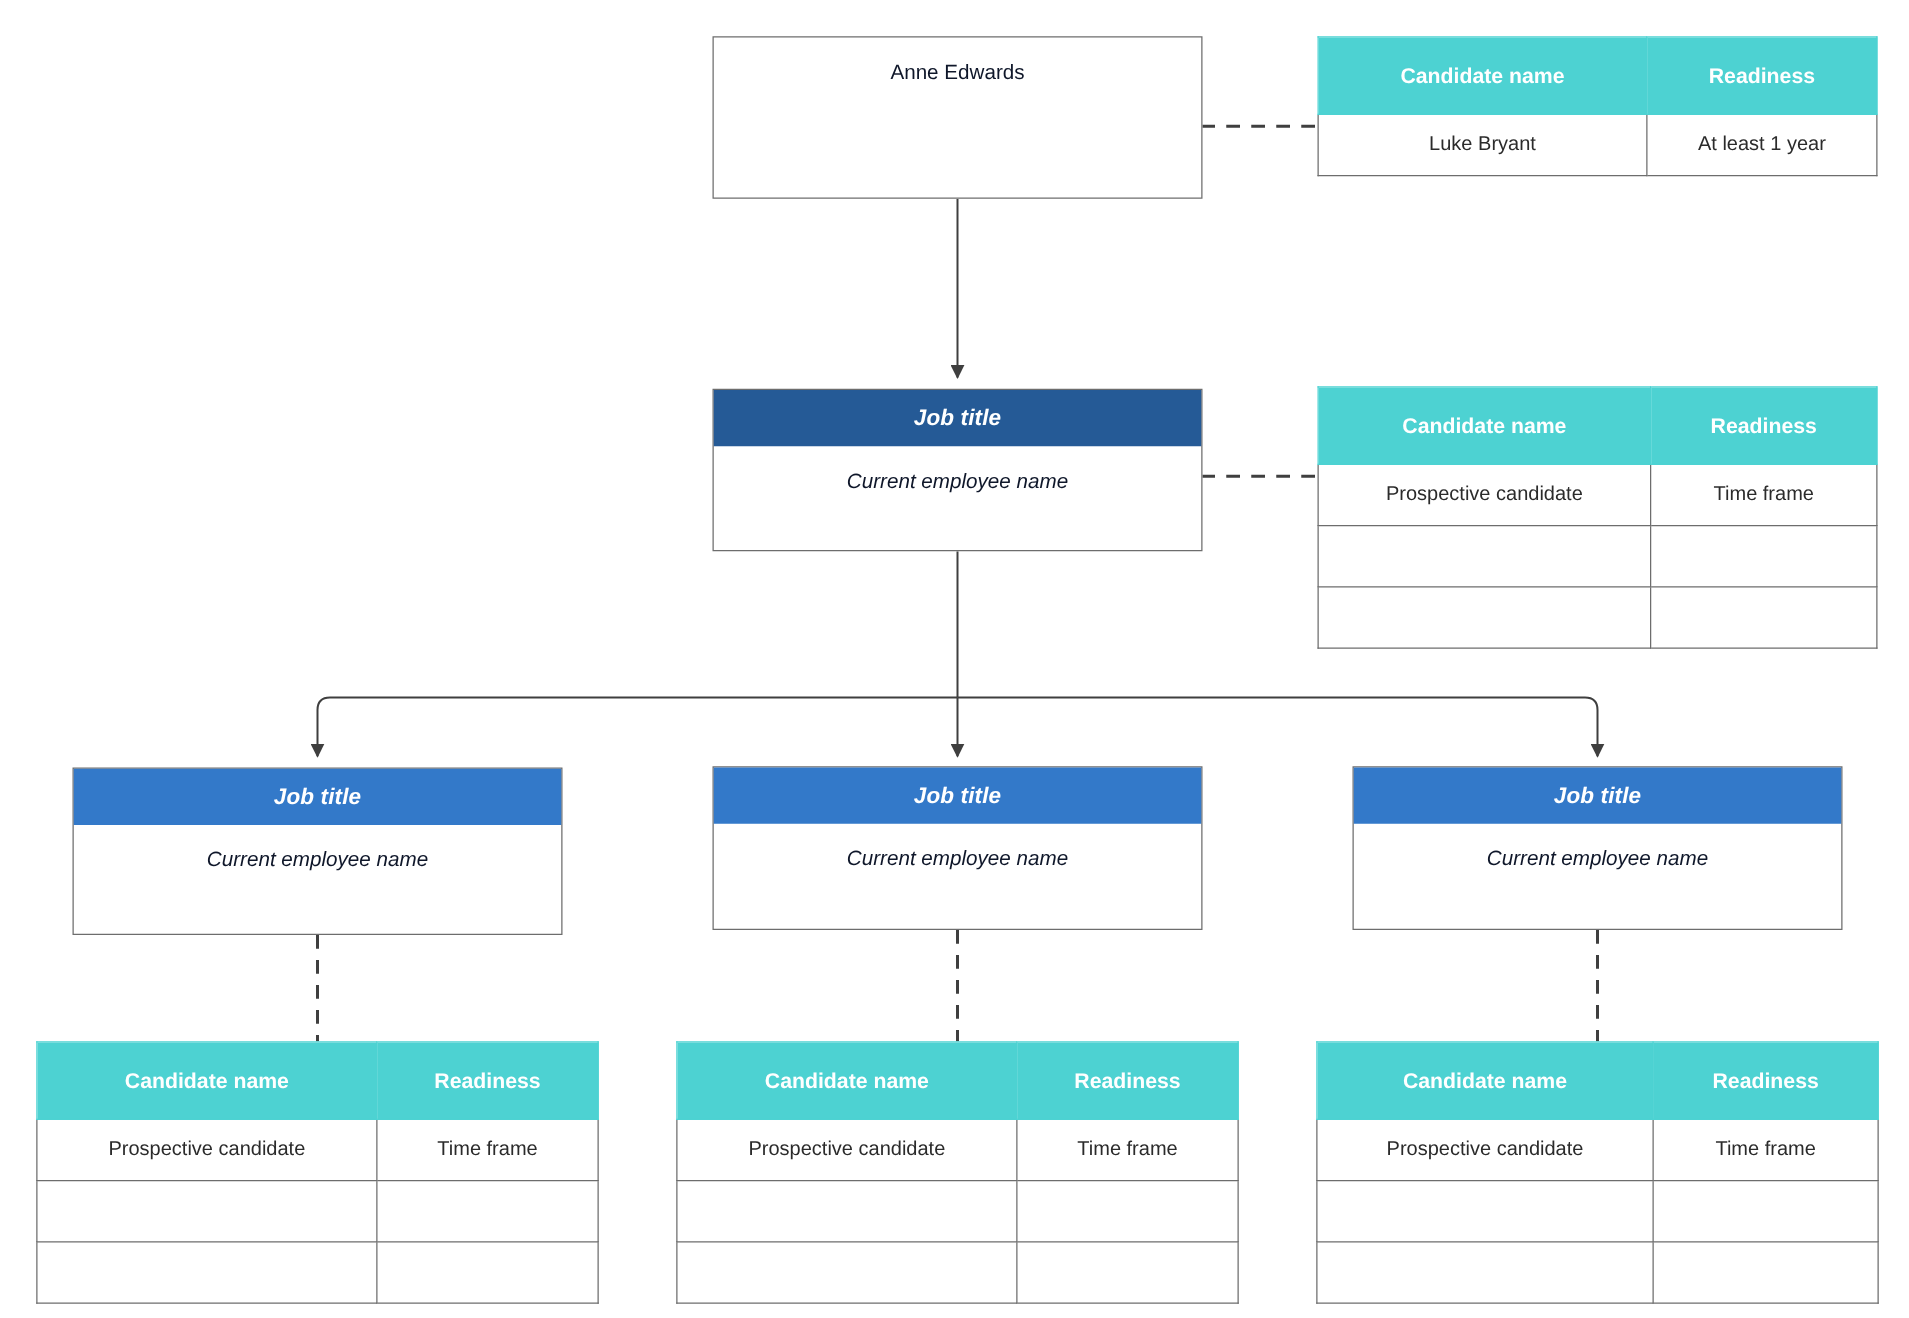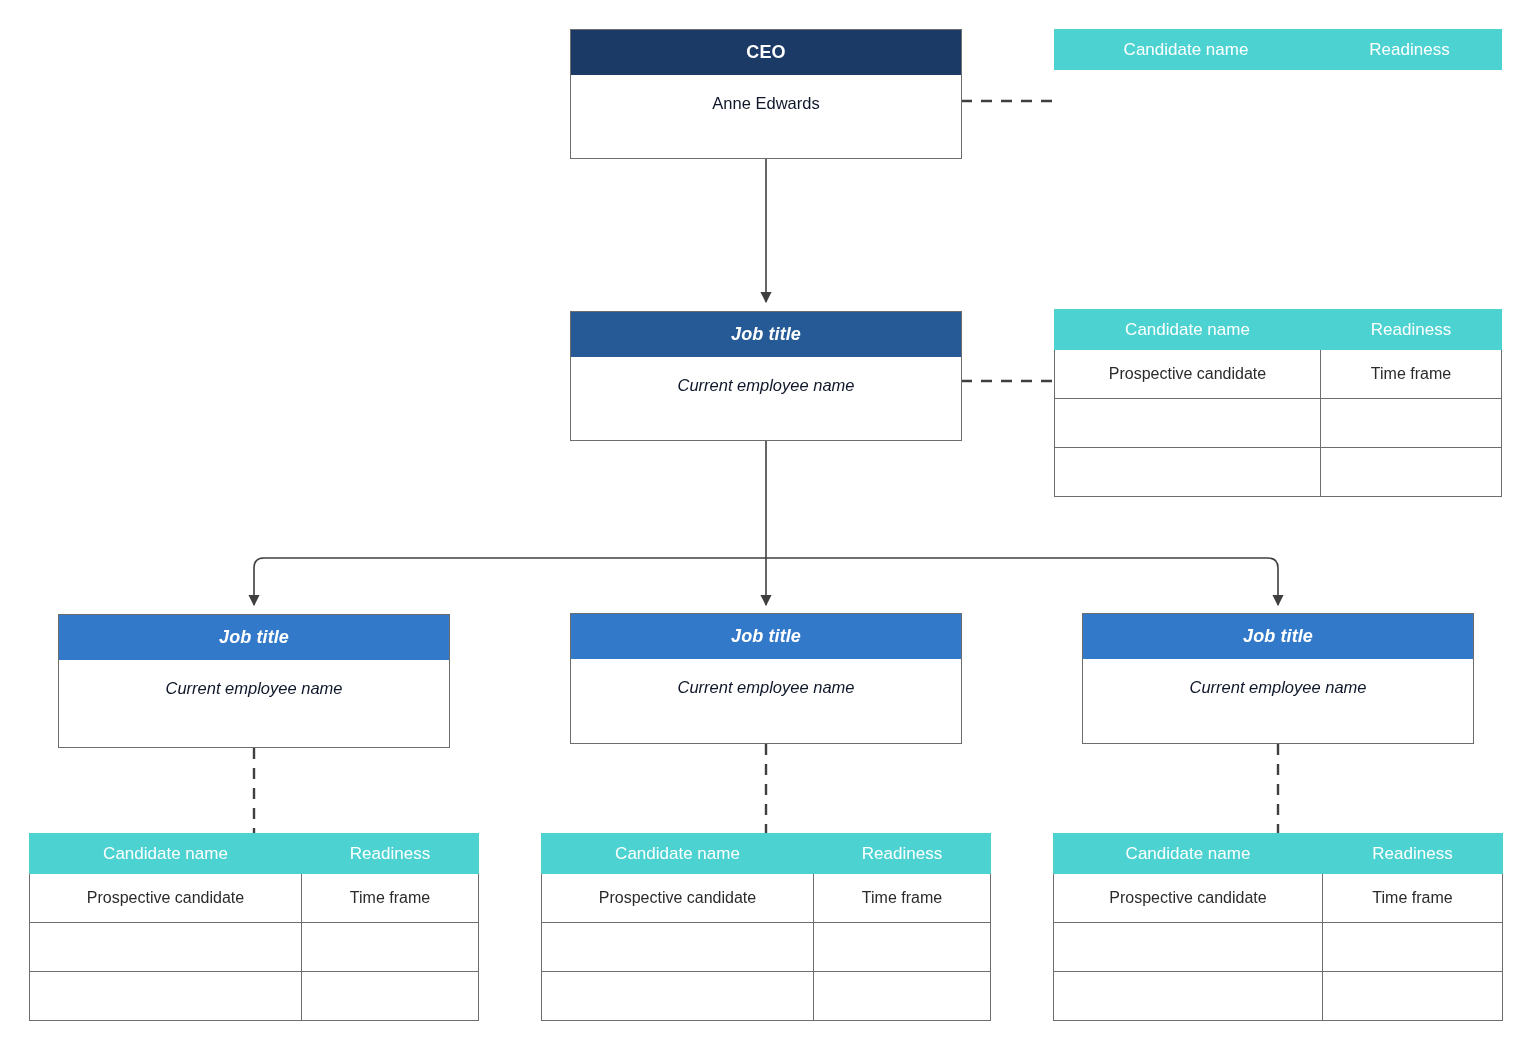--- a/index.html
+++ b/index.html
@@ -84,24 +84,24 @@
   .ctable th, .ctable td {
     box-sizing: border-box;
     border: 1px solid #6d6d6d;
     text-align: center;
     font-weight: normal;
     padding: 0;
   }
   .ctable thead th {
     background: #4dd2d2;
     color: #ffffff;
-    font-weight: normal;
+    font-weight: bold;
     font-size: 17px;
     border-color: #4dd2d2;
-    height: 40px;
+    height: 62px;
   }
   .ctable tbody td {
     font-size: 16px;
     color: #2b2b2b;
     height: 49px;
   }
   .ctable tbody td.italic { }
 </style>
 </head>
 <body>
@@ -128,32 +128,35 @@
     <path d="M 766 558 L 766 605" stroke="#3f3f3f" stroke-width="1.6" fill="none" marker-end="url(#arrow)"></path>
 
     <path d="M 766 558 L 1268 558 Q 1278 558 1278 568 L 1278 605" stroke="#3f3f3f" stroke-width="1.6" fill="none" marker-end="url(#arrow)"></path>
 
     <line x1="254" y1="748" x2="254" y2="838" stroke="#3f3f3f" stroke-width="2.4" stroke-dasharray="11 9"></line>
     <line x1="766" y1="744" x2="766" y2="836" stroke="#3f3f3f" stroke-width="2.4" stroke-dasharray="11 9"></line>
     <line x1="1278" y1="744" x2="1278" y2="836" stroke="#3f3f3f" stroke-width="2.4" stroke-dasharray="11 9"></line>
   </svg>
 
   <div class="node" style="left:570px; top:29px; width:392px; height:130px;">
-    <div class="node-header lvl1">CEO</div>
     <div class="node-body" style="height:84px;">Anne Edwards</div>
   </div>
 
   <table class="ctable" style="left:1054px; top:29px; width:447px;">
     <thead>
       <tr>
         <th style="width:263px;">Candidate name</th>
         <th style="width:184px;">Readiness</th>
       </tr>
     </thead>
     <tbody>
+      <tr>
+        <td>Luke Bryant</td>
+        <td>At least 1 year</td>
+      </tr>
     </tbody>
   </table>
 
   <div class="node" style="left:570px; top:311px; width:392px; height:130px;">
     <div class="node-header lvl2">Job title</div>
     <div class="node-body italic" style="height:84px;">Current employee name</div>
   </div>
 
   <table class="ctable" style="left:1054px; top:309px; width:447px;">
     <thead>

